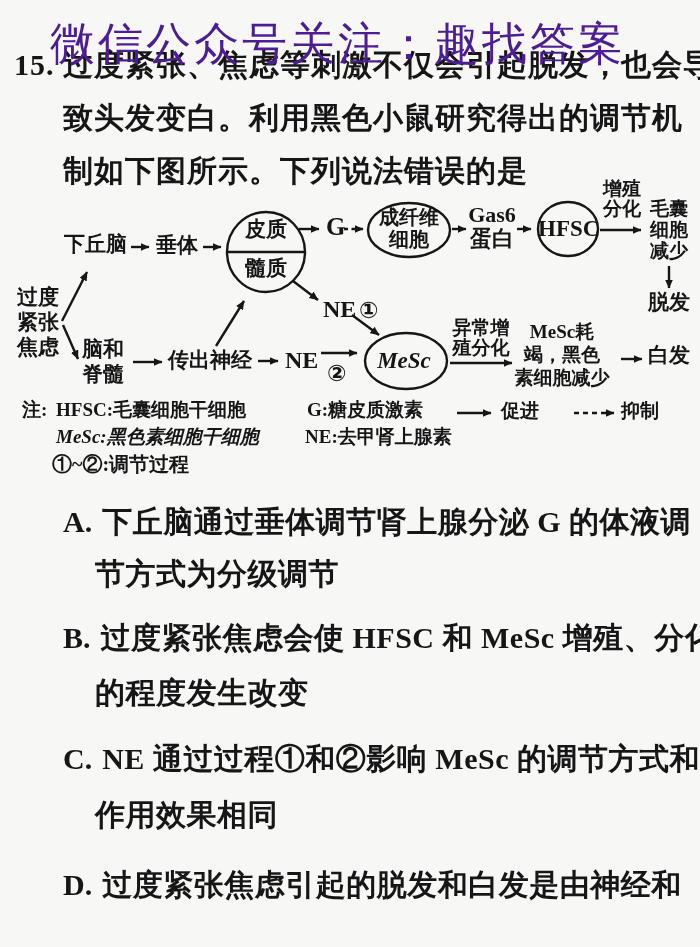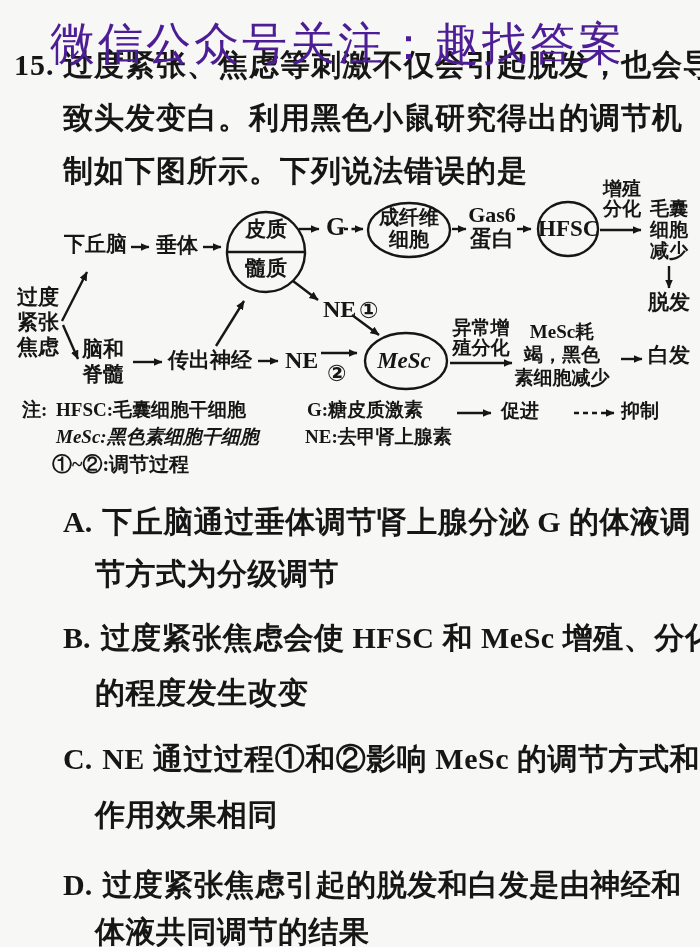--- a/index.html
+++ b/index.html
@@ -113,15 +113,14 @@
   <div class="optrow" style="left:63px;top:505px;"><span class="lbl">A.</span><span>下丘脑通过垂体调节肾上腺分泌 G 的体液调</span></div>
   <div class="optrow" style="left:95px;top:557px;">节方式为分级调节</div>
 
   <div class="optrow" style="left:63px;top:621px;"><span class="lbl">B.</span><span>过度紧张焦虑会使 HFSC 和 MeSc 增殖、分化</span></div>
   <div class="optrow" style="left:95px;top:676px;">的程度发生改变</div>
 
   <div class="optrow" style="left:63px;top:742px;"><span class="lbl">C.</span><span>NE 通过过程①和②影响 MeSc 的调节方式和</span></div>
   <div class="optrow" style="left:95px;top:798px;">作用效果相同</div>
 
   <div class="optrow" style="left:63px;top:868px;"><span class="lbl">D.</span><span>过度紧张焦虑引起的脱发和白发是由神经和</span></div>
-  <div class="optrow" style="left:95px;top:915px;">体液共同调节的结果</div>
 
 </div>
 
 </body></html>

